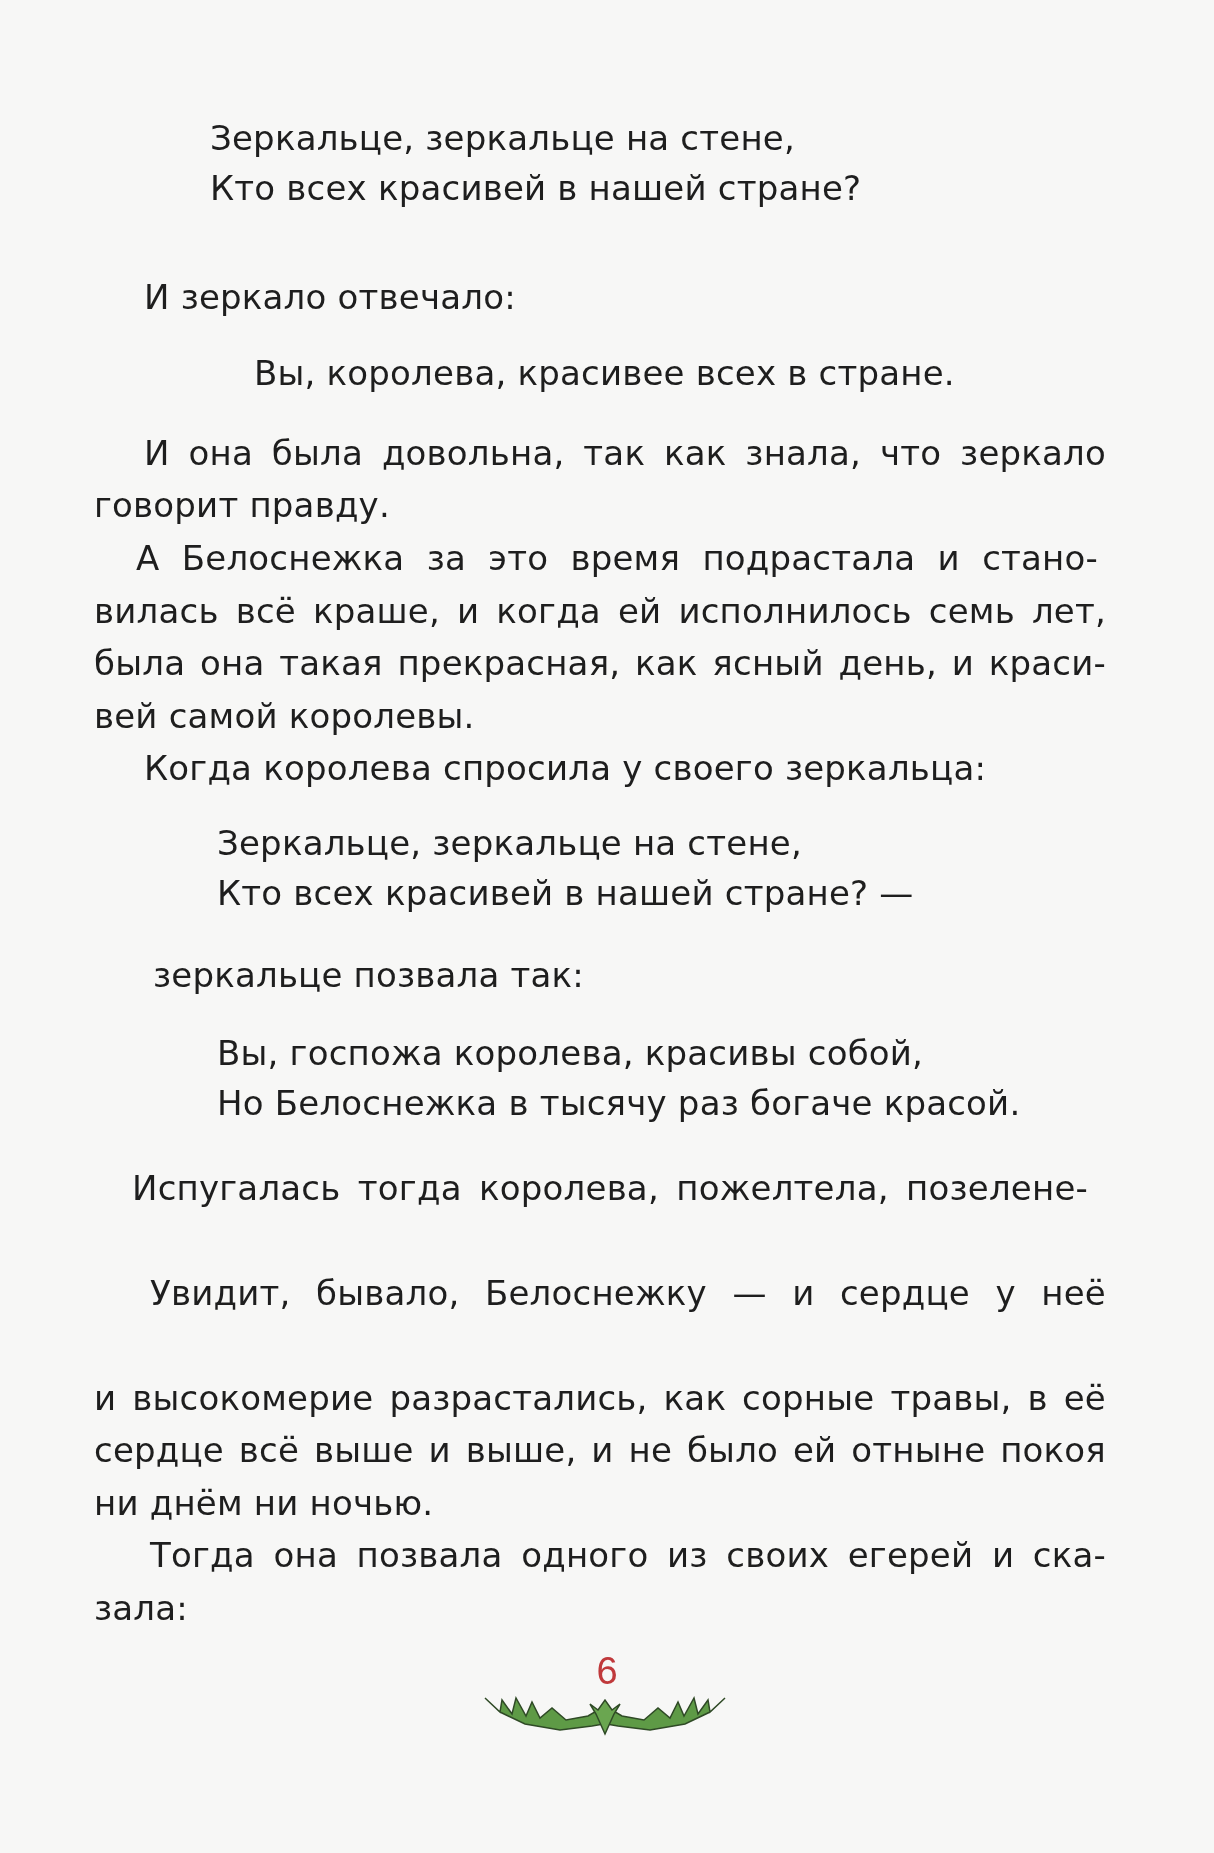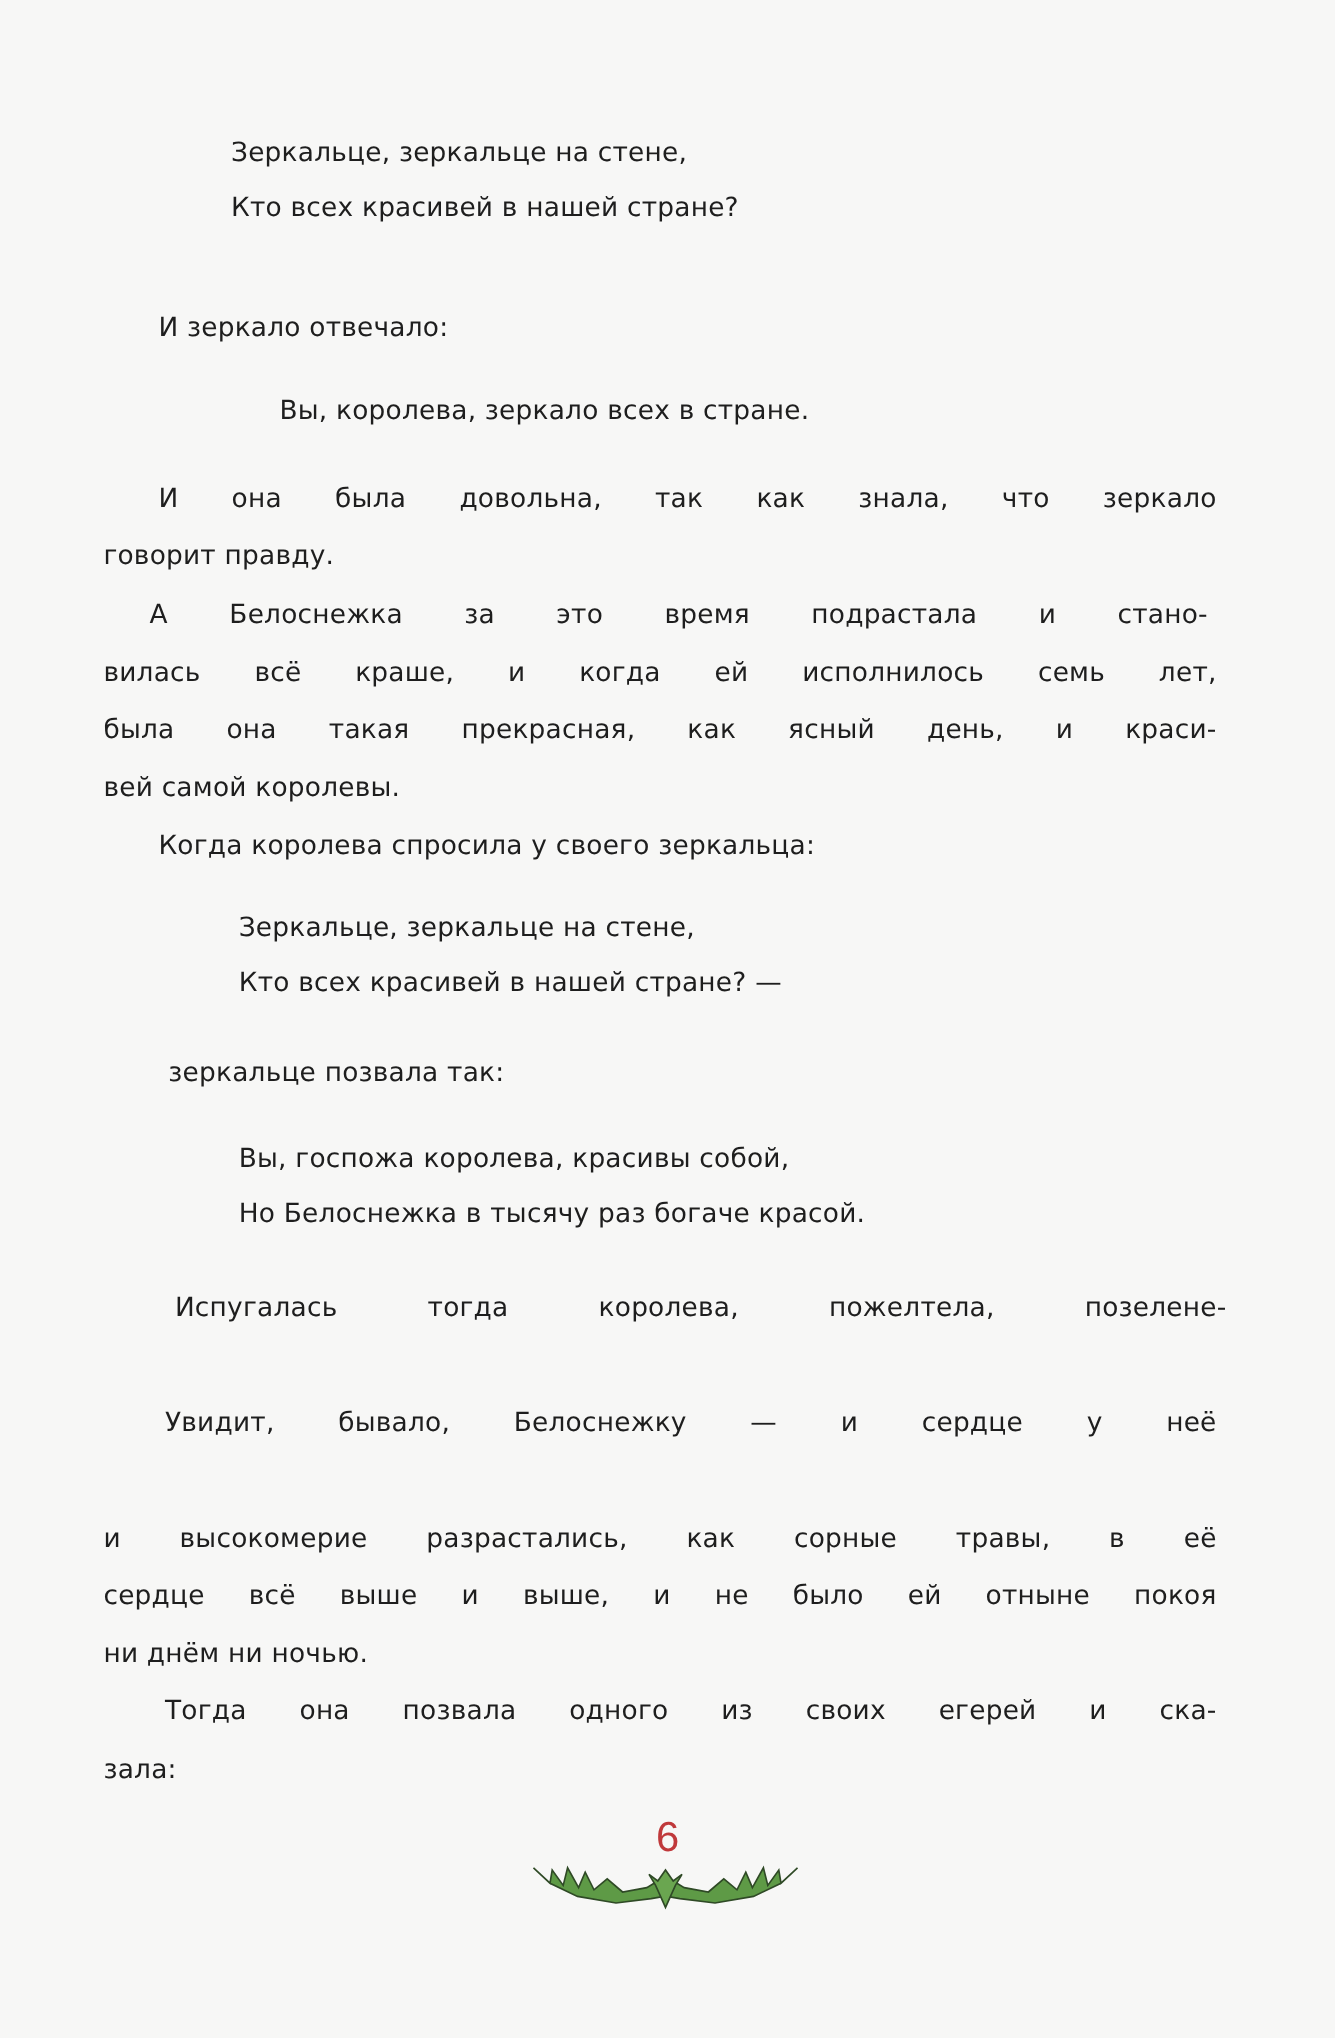--- a/index.html
+++ b/index.html
@@ -7,54 +7,54 @@
     width: 1214px; height: 1853px;
     background: #f7f7f6;
     font-family: "DejaVu Sans", sans-serif;
     color: #1e1e1e;
     position: relative;
     overflow: hidden;
   }
   .page { position: absolute; left: 0; top: 0; width: 1214px; height: 1853px; }
   .ln {
     position: absolute;
-    font-size: 24px;
+    font-size: 34px;
     line-height: 40px;
     white-space: nowrap;
     letter-spacing: 0.2px;
   }
   .just { text-align: justify; text-align-last: justify; width: 1012px; left: 94px; }
   .pnum {
     position: absolute; left: 0; width: 1214px; top: 1650px;
     text-align: center; color: #c0393b; font-size: 38px;
     font-family: "Liberation Sans", sans-serif; font-weight: 400;
   }
   .orn { position: absolute; left: 480px; top: 1690px; }
 </style>
 </head>
 <body>
 
 <div class="page">
   <div class="ln" style="left:210px;top:118px">Зеркальце, зеркальце на стене,</div>
   <div class="ln" style="left:210px;top:168px">Кто всех красивей в нашей стране?</div>
   <div class="ln" style="left:144px;top:277px">И зеркало отвечало:</div>
-  <div class="ln" style="left:254px;top:353px">Вы, королева, зеркало всех в стране.</div>
+  <div class="ln" style="left:254px;top:353px">Вы, королева, красивее всех в стране.</div>
   <div class="ln just" style="left:144px;width:962px;top:433px">И она была довольна, так как знала, что зеркало</div>
   <div class="ln" style="left:94px;top:485px">говорит правду.</div>
   <div class="ln just" style="left:136px;width:962px;top:538px">А Белоснежка за это время подрастала и стано-</div>
   <div class="ln just" style="top:591px">вилась всё краше, и когда ей исполнилось семь лет,</div>
   <div class="ln just" style="top:643px">была она такая прекрасная, как ясный день, и краси-</div>
   <div class="ln" style="left:94px;top:696px">вей самой королевы.</div>
   <div class="ln" style="left:144px;top:748px">Когда королева спросила у своего зеркальца:</div>
   <div class="ln" style="left:217px;top:823px">Зеркальце, зеркальце на стене,</div>
   <div class="ln" style="left:217px;top:873px">Кто всех красивей в нашей стране? —</div>
   <div class="ln" style="left:153px;top:955px">зеркальце позвала так:</div>
   <div class="ln" style="left:217px;top:1033px">Вы, госпожа королева, красивы собой,</div>
   <div class="ln" style="left:217px;top:1083px">Но Белоснежка в тысячу раз богаче красой.</div>
-  <div class="ln just" style="left:159px;width:956px;top:1168px">Испугалась тогда королева, пожелтела, позелене-</div>
+  <div class="ln just" style="left:132px;width:956px;top:1168px">Испугалась тогда королева, пожелтела, позелене-</div>
   <div class="ln just" style="left:150px;width:956px;top:1273px">Увидит, бывало, Белоснежку — и сердце у неё</div>
   <div class="ln just" style="top:1378px">и высокомерие разрастались, как сорные травы, в её</div>
   <div class="ln just" style="top:1430px">сердце всё выше и выше, и не было ей отныне покоя</div>
   <div class="ln" style="left:94px;top:1483px">ни днём ни ночью.</div>
   <div class="ln just" style="left:150px;width:956px;top:1535px">Тогда она позвала одного из своих егерей и ска-</div>
   <div class="ln" style="left:94px;top:1588px">зала:</div>
 
   <div class="pnum">6</div>
 
   <svg class="orn" width="250" height="50" viewBox="0 0 250 50">

